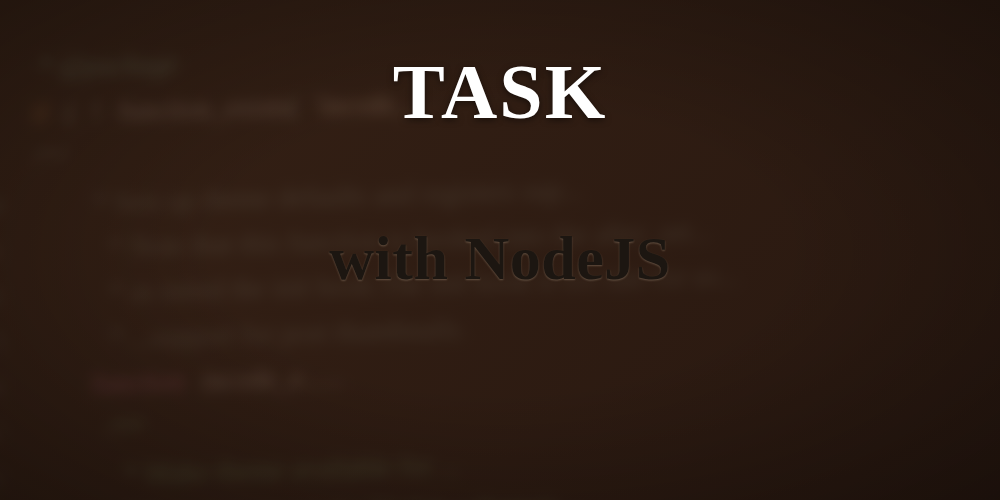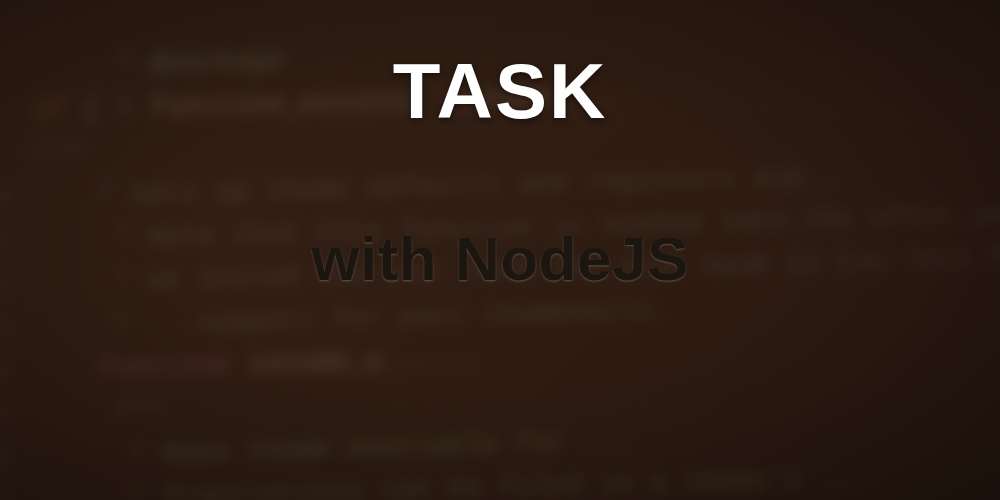--- a/index.html
+++ b/index.html
@@ -1,15 +1,15 @@
 <!DOCTYPE html>
 <html><head>
 <meta charset="utf-8">
 <style>
-  * { margin: 0; padding: 0; box-sizing: border-box; }
+  * { margin: 0; padding: 0; box-sizing: border-box; font-family: Liberation Serif, serif; }
   html, body { width: 1000px; height: 500px; overflow: hidden; }
   
   .hero {
     width: 1000px;
     height: 500px;
     position: relative;
     background: #2a1810;
     font-family: -apple-system, BlinkMacSystemFont, "Segoe UI", Helvetica, Arial, sans-serif;
   }
   

